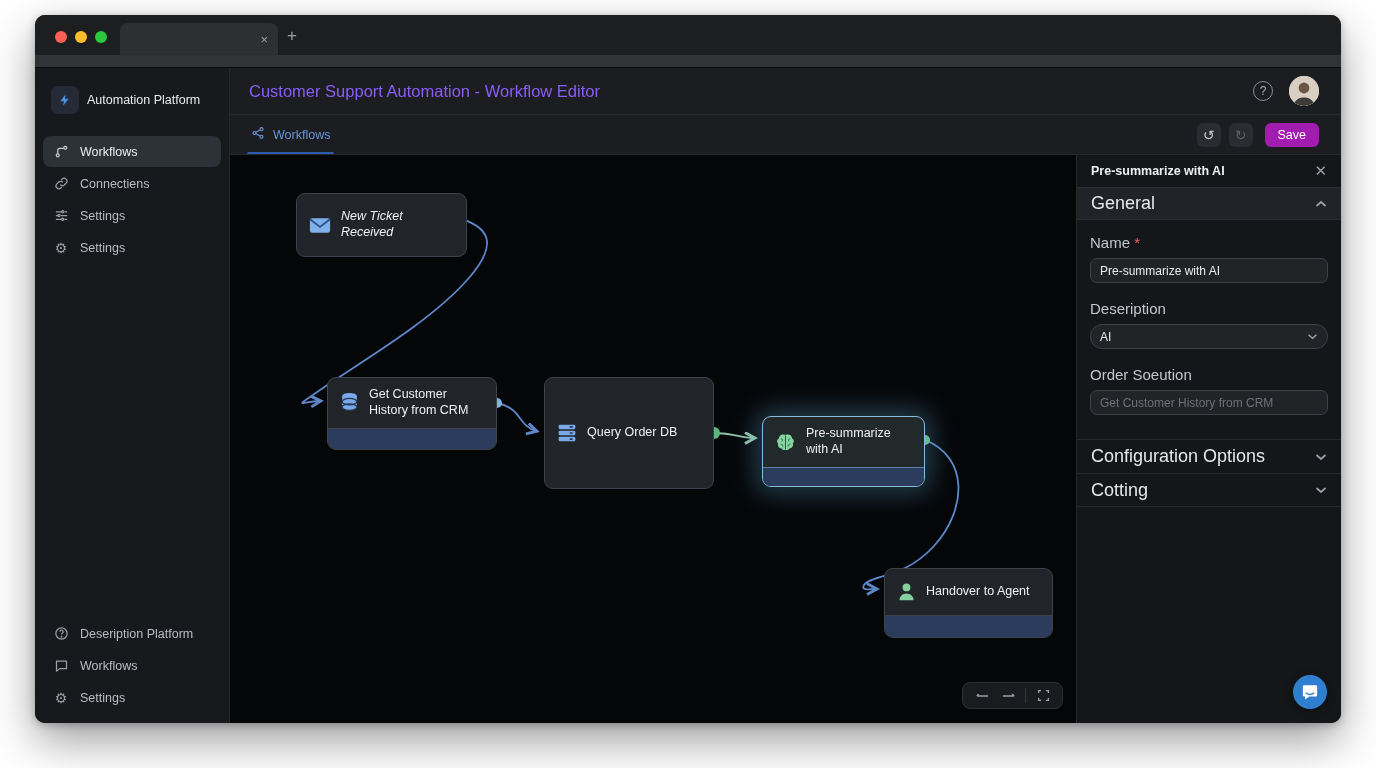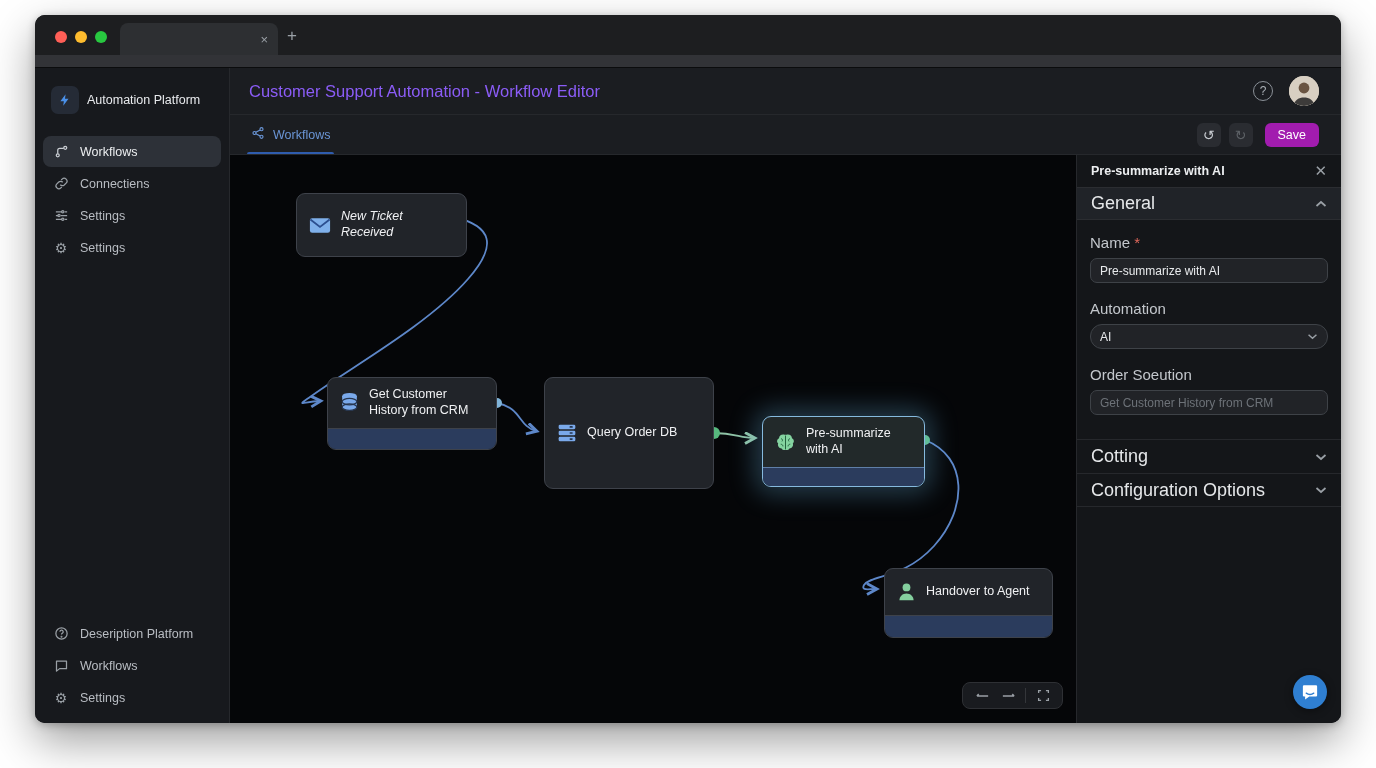--- a/index.html
+++ b/index.html
@@ -346,46 +346,46 @@
             </span>
           </div>
 
           <div class="panel-body">
             <div class="f-label">
               <span>Name</span> <span class="req">*</span>
             </div>
             <input class="f-input" type="text" value="Pre-summarize with AI" style="">
 
             <div class="gap"></div>
-            <div class="f-label">Automation</div>
+            <div class="f-label">Deseription</div>
             <div class="f-select">
               <span>AI</span>
               <span class="chev">
                 <svg width="11" height="7" viewBox="0 0 12 8" fill="none" stroke="#9aa0a6" stroke-width="1.7">
                     <path d="M1.5 2 6 6l4.5-4"></path>
                   </svg>
               </span>
             </div>
 
             <div class="gap"></div>
             <div class="f-label">Order Soeution</div>
             <input class="f-input" type="text" placeholder="Get Customer History from CRM" style="">
             <div style="height:14px;"></div>
           </div>
 
           <div class="sect-row">
-            <span class="sect-label">Cotting</span>
+            <span class="sect-label">Configuration Options</span>
             <span class="chev">
               <svg width="12" height="8" viewBox="0 0 12 8" fill="none" stroke="#9aa0a6" stroke-width="1.7">
                   <path d="M1.5 2 6 6l4.5-4"></path>
                 </svg>
             </span>
           </div>
           <div class="sect-row">
-            <span class="sect-label">Configuration Options</span>
+            <span class="sect-label">Cotting</span>
             <span class="chev">
               <svg width="12" height="8" viewBox="0 0 12 8" fill="none" stroke="#9aa0a6" stroke-width="1.7">
                   <path d="M1.5 2 6 6l4.5-4"></path>
                 </svg>
             </span>
           </div>
         </div>
       </div>
     </div>
   </div>

